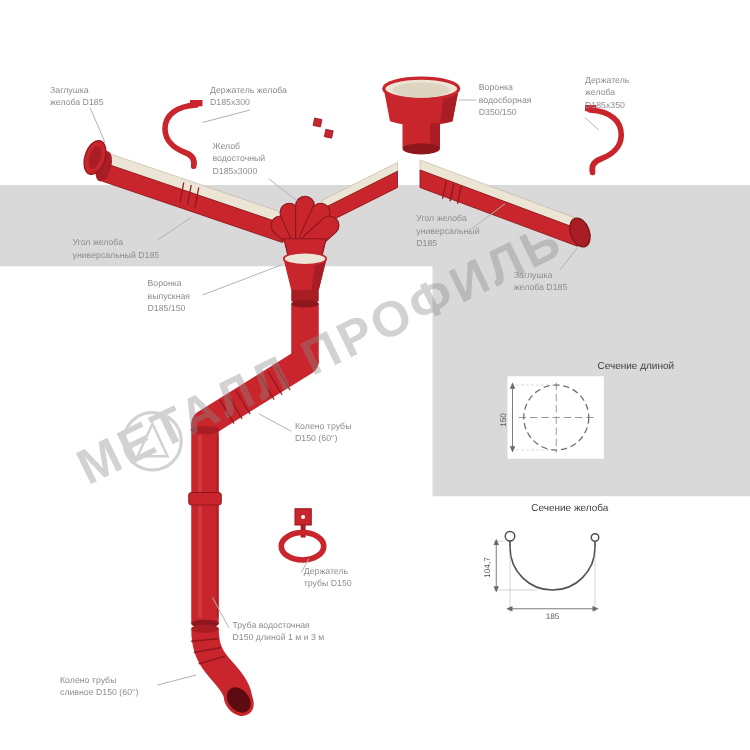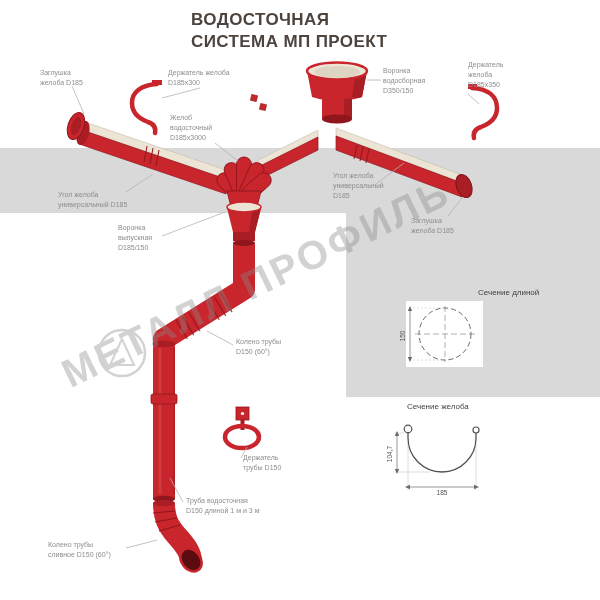--- a/index.html
+++ b/index.html
@@ -12,24 +12,20 @@
   .callout { position:absolute; z-index:3; font-size:7px; line-height:1.4;
              color:#8d8d8d; white-space:pre-line; }
   .section-title { position:absolute; z-index:3; font-size:8px; color:#3f3f3f; }
   svg text { font-family:"Liberation Sans", sans-serif; }
 </style>
 </head>
 <body>
 
 <div class="stage">
 
-  <div class="title">
-    <div>ВОДОСТОЧНАЯ</div>
-    <div>СИСТЕМА МП ПРОЕКТ</div>
-  </div>
 
   <svg class="diagram" width="600" height="600" viewBox="0 0 600 600">
 
     <g>
       <rect x="0" y="148" width="600" height="65" fill="var(--panel,#d9d9d9)"></rect>
       <rect x="346" y="148" width="254" height="249" fill="var(--panel,#d9d9d9)"></rect>
     </g>
 
     <g>
       <polygon points="258,160 318,130 318,137 258,167" fill="var(--cream,#ece4d4)" stroke="#bdb3a0" stroke-width="0.5"></polygon>
@@ -212,15 +208,15 @@
   <div class="callout" style="left:236px;top:337px">Колено трубы
 D150 (60°)</div>
   <div class="callout" style="left:243px;top:453px">Держатель
 трубы D150</div>
   <div class="callout" style="left:186px;top:496px">Труба водосточная
 D150 длиной 1 м и 3 м</div>
   <div class="callout" style="left:48px;top:540px">Колено трубы
 сливное D150 (60°)</div>
 
   <div class="section-title" style="left:478px;top:288px">Сечение длиной</div>
-  <div class="section-title" style="left:407px;top:402px">Сечение желоба</div>
+  <div class="section-title" style="left:425px;top:402px">Сечение желоба</div>
 
 </div>
 
 </body></html>

